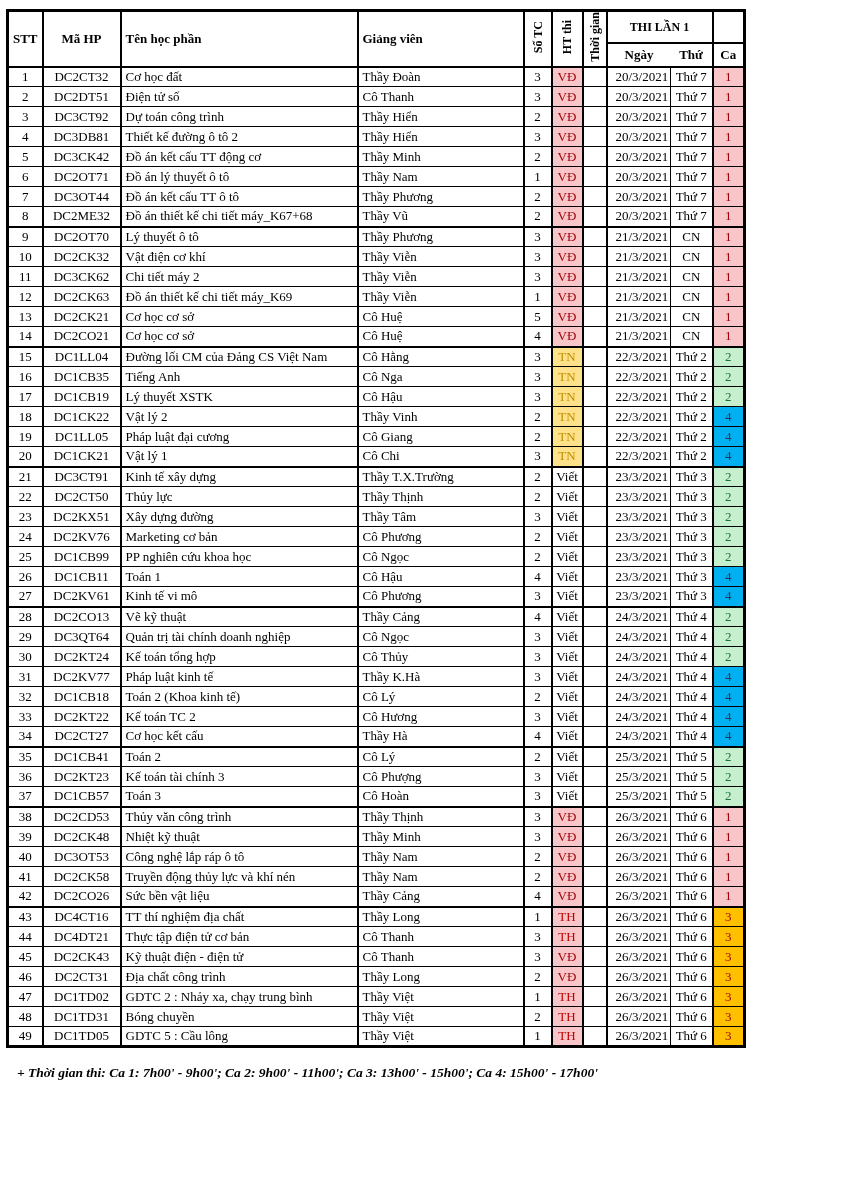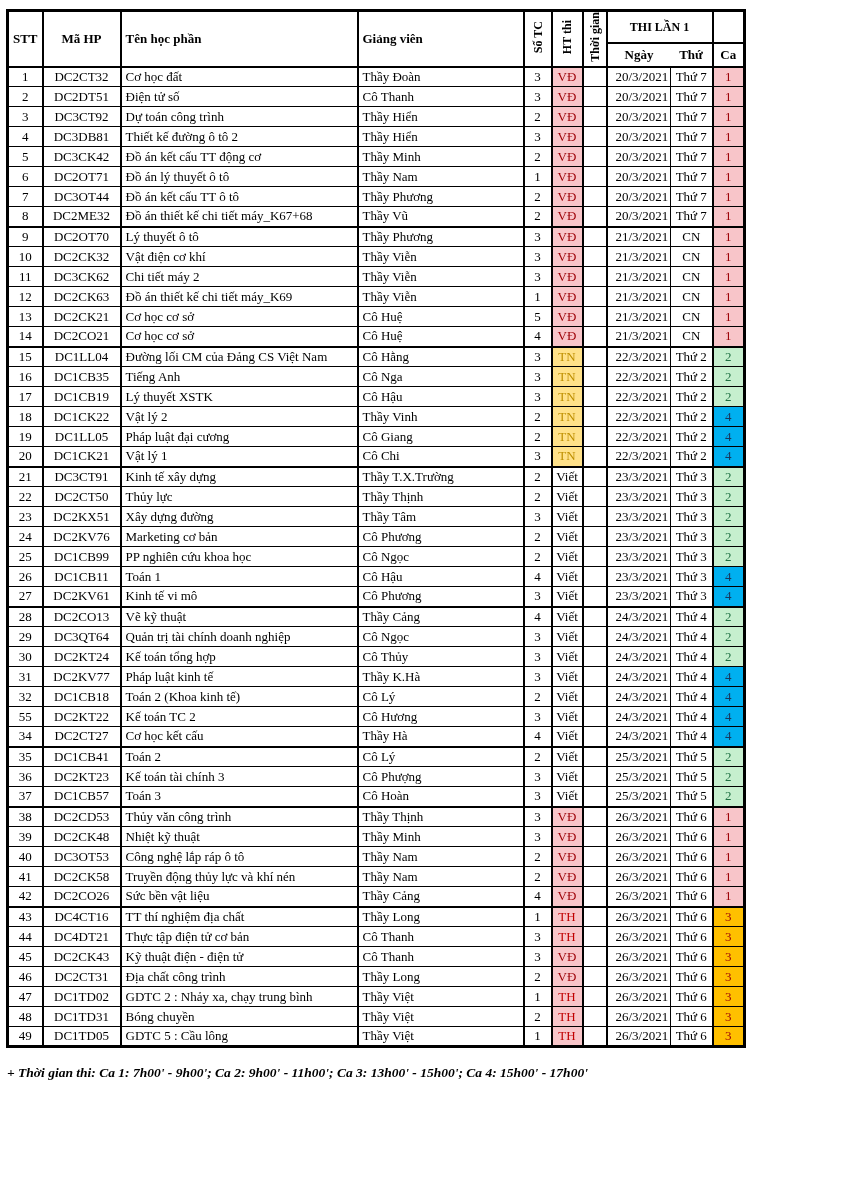--- a/index.html
+++ b/index.html
@@ -28,21 +28,21 @@
   th.vert { vertical-align: middle; }
   th.vert span { writing-mode: vertical-rl; transform: rotate(180deg);
                  font-size:12px; display:inline-block; line-height:1; }
   th.h-ngay { border-right-style: hidden; }
   th.h-thu  { border-left-style: hidden; margin-top: 48px; }
   th.h-name, th.h-teacher { text-align:left; padding-left:4px; }
   
   .c-stt, .c-code, .c-credits, .c-format, .c-day, .c-ca { text-align:center; }
   .c-name, .c-teacher { text-align:left; padding-left:4px; }
   .c-date { padding-right:6px;padding-left:8px; }
-  .footer { margin-top:17px; margin-left:1px; font-weight:bold; font-style:italic;
+  .footer { margin-top:17px; margin-left:11px; font-weight:bold; font-style:italic;
             font-size:13.5px; }
 </style>
 </head>
 <body>
 
 <div class="page">
 
   <table class="schedule">
     <colgroup>
       <col style="width:35px">
@@ -453,21 +453,21 @@
           <td class="c-name bL2">Toán 2 (Khoa kinh tế)</td>
           <td class="c-teacher bL2">Cô Lý</td>
           <td class="c-credits bL2">2</td>
           <td class="c-format bL2 bR2" style="background-color: rgb(255, 255, 255); color: rgb(0, 0, 0);">Viết</td>
           <td class="c-time bR2"></td>
           <td class="c-date">24/3/2021</td>
           <td class="c-day bR2">Thứ 4</td>
           <td class="c-ca" style="background-color: rgb(0, 176, 240); color: rgb(23, 55, 94);">4</td>
         </tr>
         <tr>
-          <td class="c-stt">55</td>
+          <td class="c-stt">33</td>
           <td class="c-code bL2">DC2KT22</td>
           <td class="c-name bL2">Kế toán TC 2</td>
           <td class="c-teacher bL2">Cô Hương</td>
           <td class="c-credits bL2">3</td>
           <td class="c-format bL2 bR2" style="background-color: rgb(255, 255, 255); color: rgb(0, 0, 0);">Viết</td>
           <td class="c-time bR2"></td>
           <td class="c-date">24/3/2021</td>
           <td class="c-day bR2">Thứ 4</td>
           <td class="c-ca" style="background-color: rgb(0, 176, 240); color: rgb(23, 55, 94);">4</td>
         </tr>

